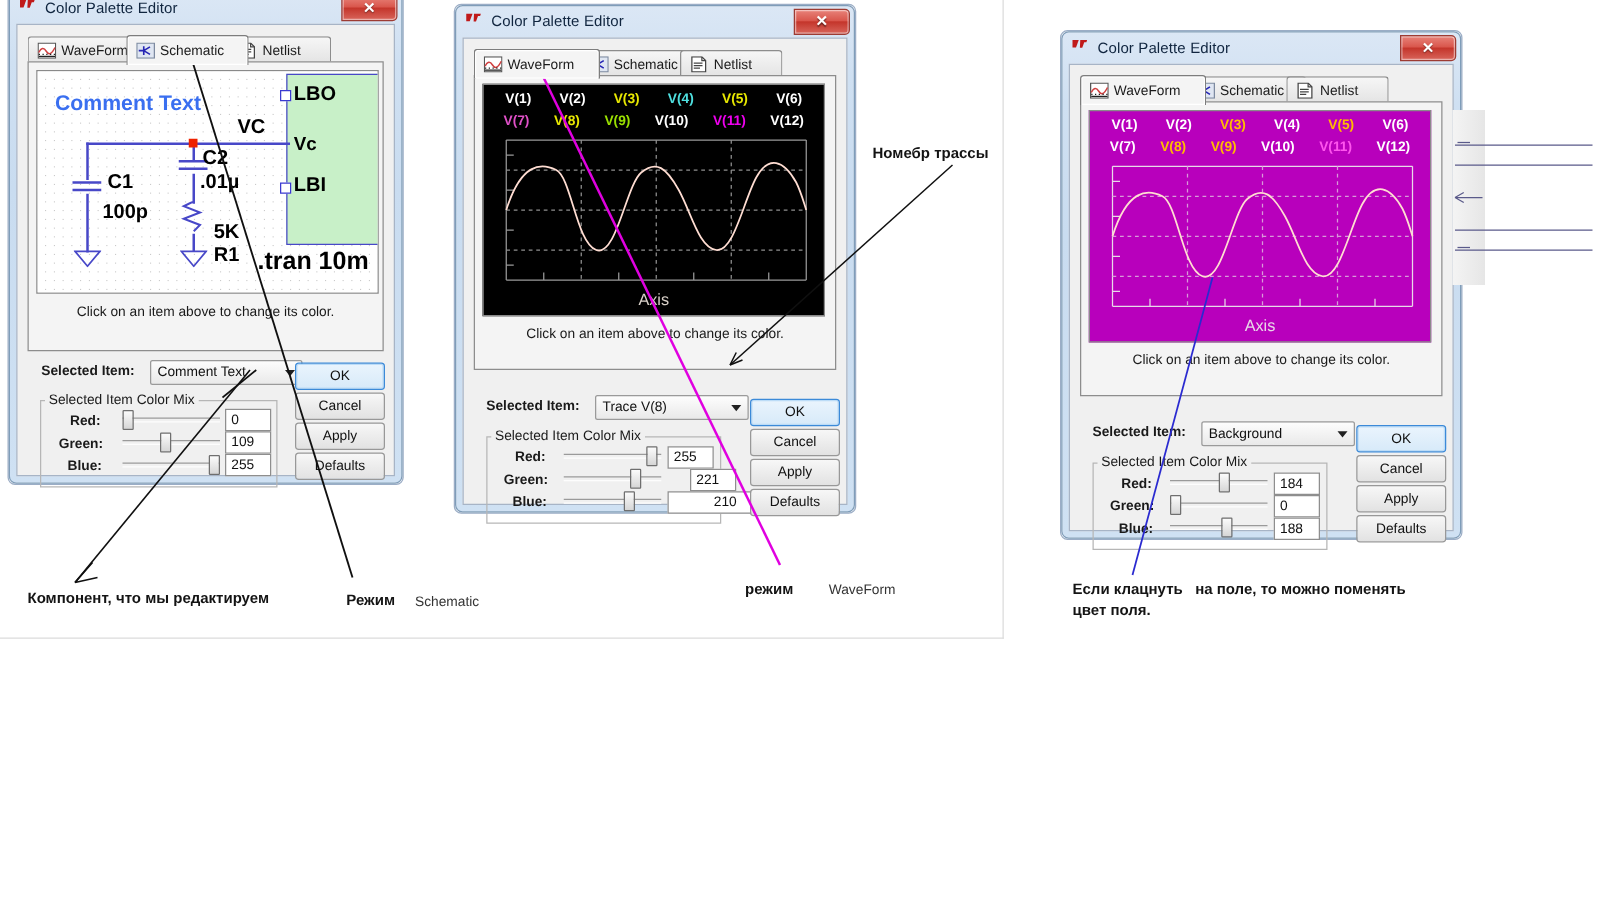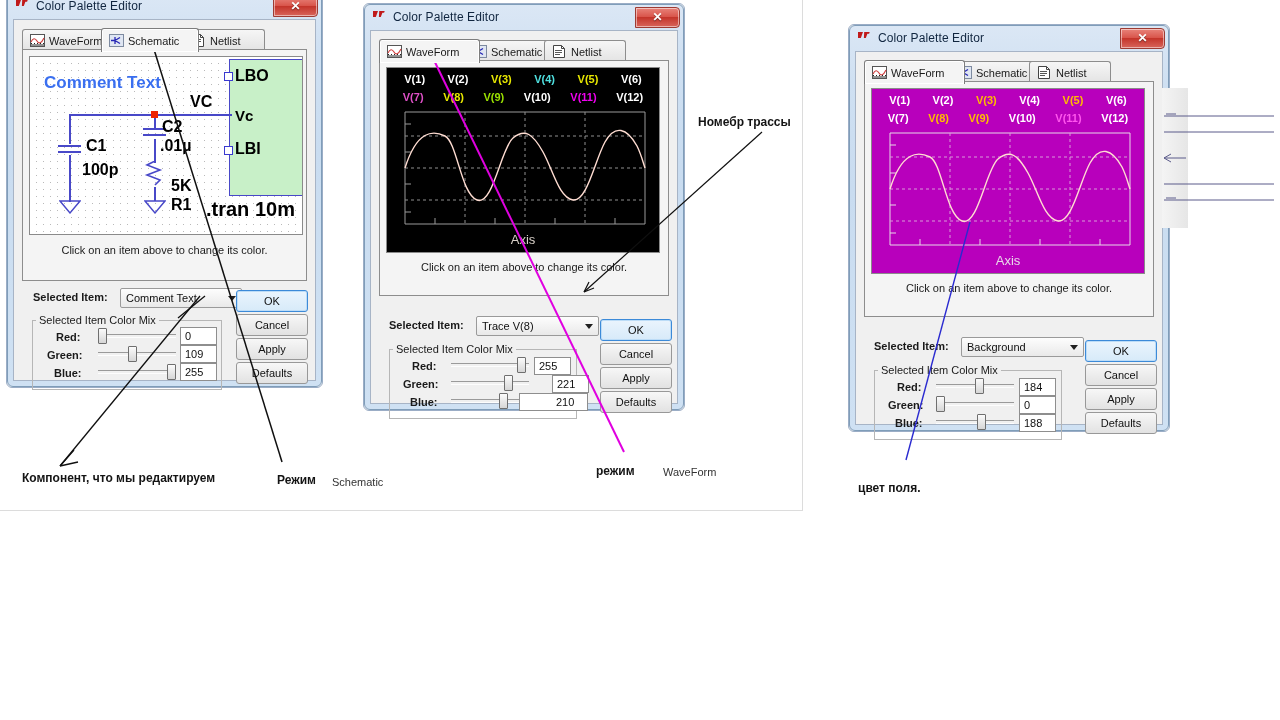--- a/index.html
+++ b/index.html
@@ -335,21 +335,21 @@
         <div class="track"></div>
         <div class="thumb" style="left:68%;"></div>
       </div>
       <div class="numbox" style="left:181px;top:344px;width:31px;">221</div>
 
       <span class="lbl" style="left:39px;top:365px;">Blue:</span>
       <div class="slider" style="left:80px;top:362px;width:78px;">
         <div class="track"></div>
         <div class="thumb" style="left:62%;"></div>
       </div>
-      <div class="numbox" style="left:148px;top:362px;width:31px;padding-left:36px;">210</div>
+      <div class="numbox" style="left:163px;top:362px;width:31px;padding-left:36px;">210</div>
 
       <div class="btn default" style="left:229px;top:288px;width:70px;">OK</div>
       <div class="btn" style="left:229px;top:312px;width:70px;">Cancel</div>
       <div class="btn" style="left:229px;top:336px;width:70px;">Apply</div>
       <div class="btn" style="left:229px;top:360px;width:70px;">Defaults</div>
     </div>
   </div>
 
   <div class="dlg" style="left:848px;top:24px;width:320px;height:406px;">
     <div class="dlg-frame"></div>
@@ -505,15 +505,16 @@
   <div class="anno" style="left:22px;top:470px;">Компонент, что мы редактируем</div>
 
   <div class="anno" style="left:277px;top:472px;">Режим</div>
   <div class="anno plain" style="left:332px;top:474px;">Schematic</div>
 
   <div class="anno" style="left:698px;top:114px;">Номебр трассы</div>
 
   <div class="anno" style="left:596px;top:463px;">режим</div>
   <div class="anno plain" style="left:663px;top:464px;">WaveForm</div>
 
+  <div class="anno" style="left:858px;top:463px;">Если клацнуть   на поле, то можно поменять</div>
   <div class="anno" style="left:858px;top:480px;">цвет поля.</div>
 
 </div>
 
 </body></html>

